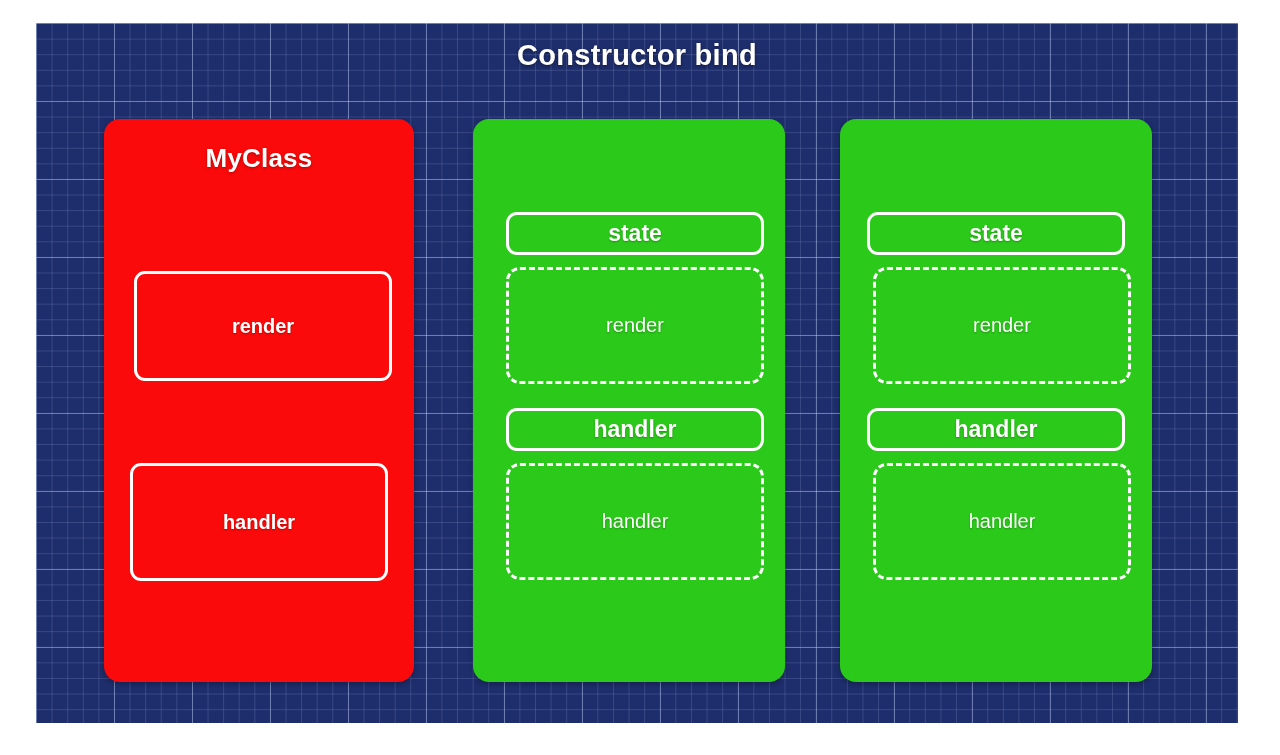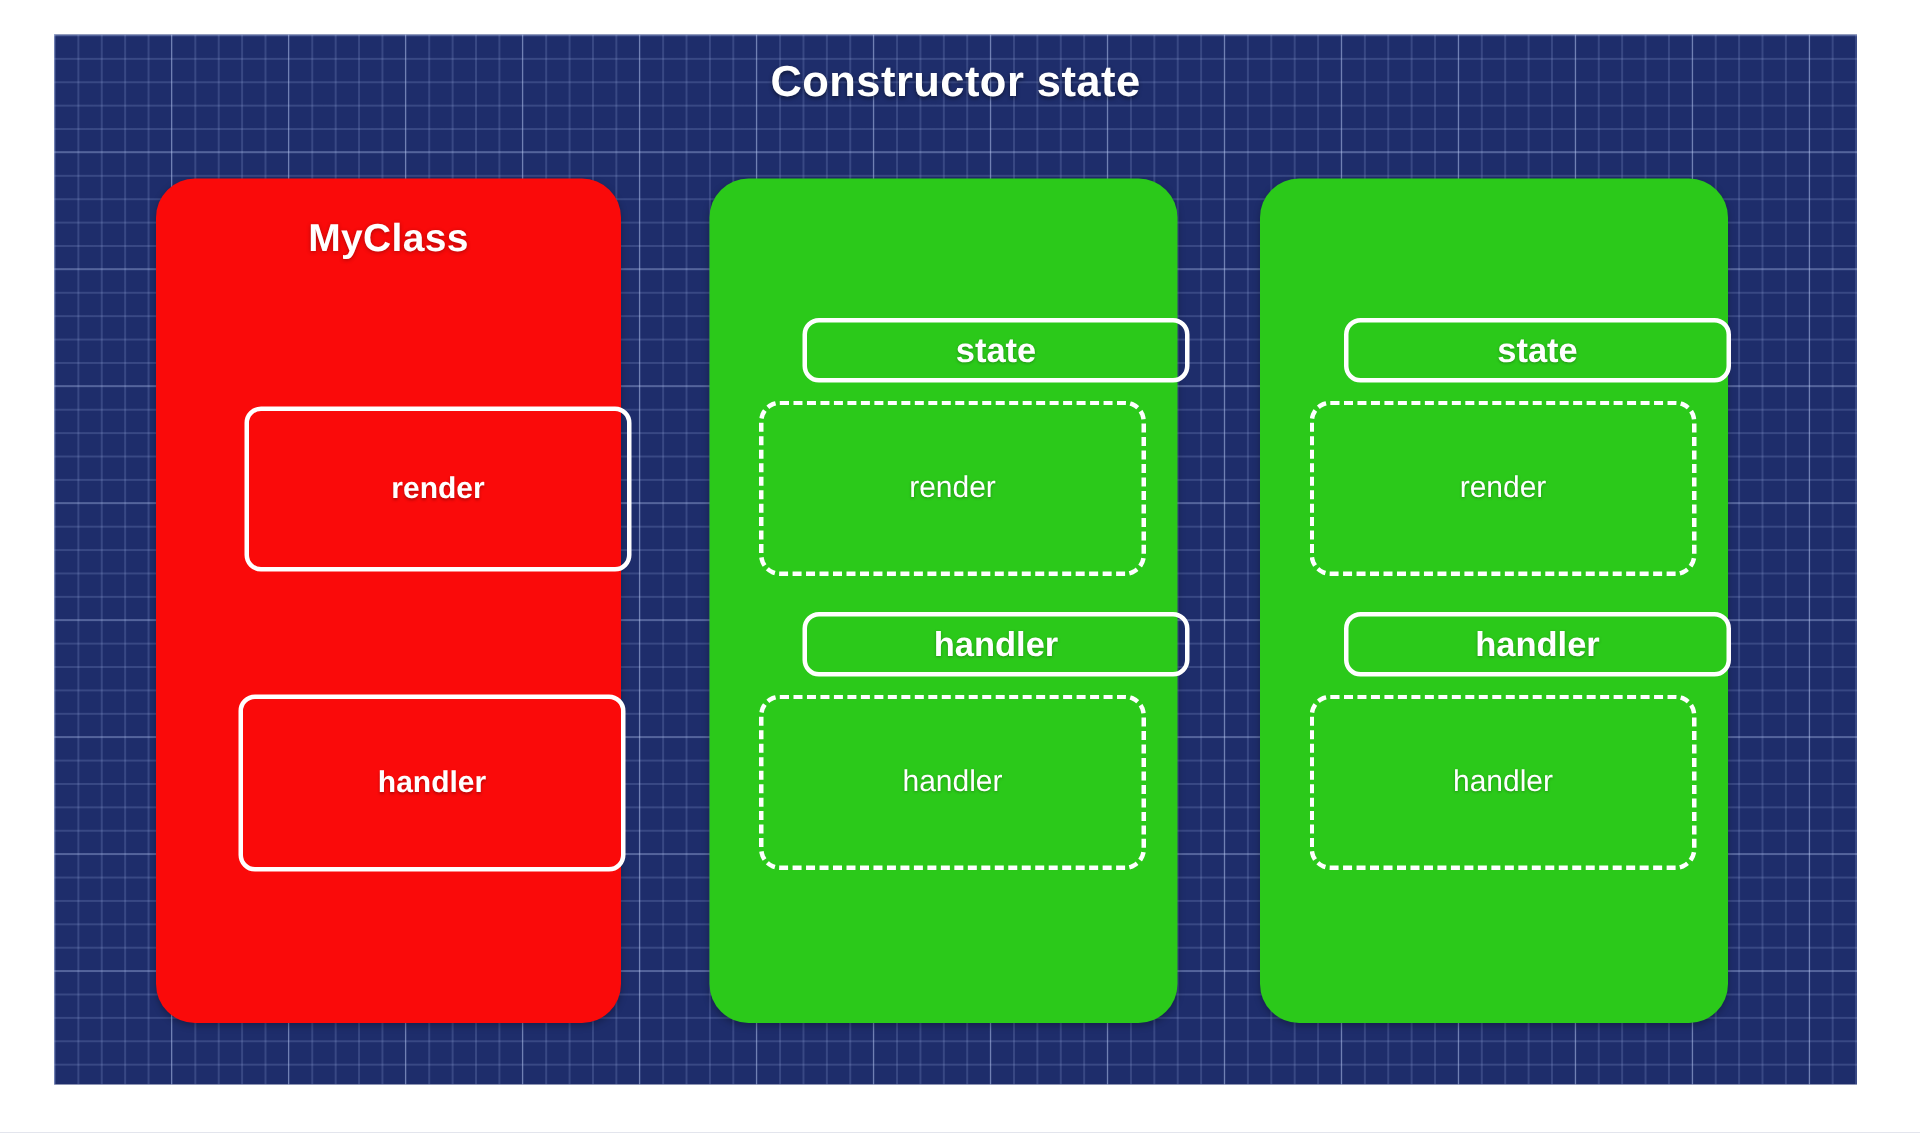--- a/index.html
+++ b/index.html
@@ -65,21 +65,21 @@
     top: 96px;
     width: 1202px;
     height: 566px;
     z-index: 2;
   }
 
   .card {
     position: absolute;
     top: 0;
     height: 563px;
-    border-radius: 26px;
+    border-radius: 16px;
     box-shadow: 0 2px 5px rgba(0,0,0,0.28);
     box-sizing: border-box;
     padding: 0;
   }
   .card.red   { background: #fa0a0a; }
   .card.green { background: #2bc91a; }
 
   .card-title {
     position: absolute;
     left: 0;
@@ -99,21 +99,20 @@
     box-sizing: border-box;
     color: #ffffff;
     display: flex;
     align-items: center;
     justify-content: center;
     border-radius: 11px;
     text-shadow: 0 1px 2px rgba(0,0,0,0.28);
   }
   .member.solid {
     border: 3px solid #ffffff;
-    margin-left: 29px;
   }
   .member.dashed {
     border: 3px dashed #ffffff;
     border-radius: 14px;
   }
   .member.slot {
     font-size: 23px;
     font-weight: bold;
   }
   .member.bigbox {
@@ -136,21 +135,21 @@
     white-space: nowrap;
   }
 </style>
 </head>
 <body>
 
 <div id="stage">
 
   <div id="canvas">
 
-    <div id="title">Constructor state</div>
+    <div id="title">Constructor bind</div>
 
     <div id="cards">
 
       <div class="card red" style="left:68px; width:310px;">
         <div class="card-title">MyClass</div>
 
         <div class="member solid bigbox" style="left:30px; top:152px; width:258px; height:110px;">
           <span>render</span>
         </div>
 

